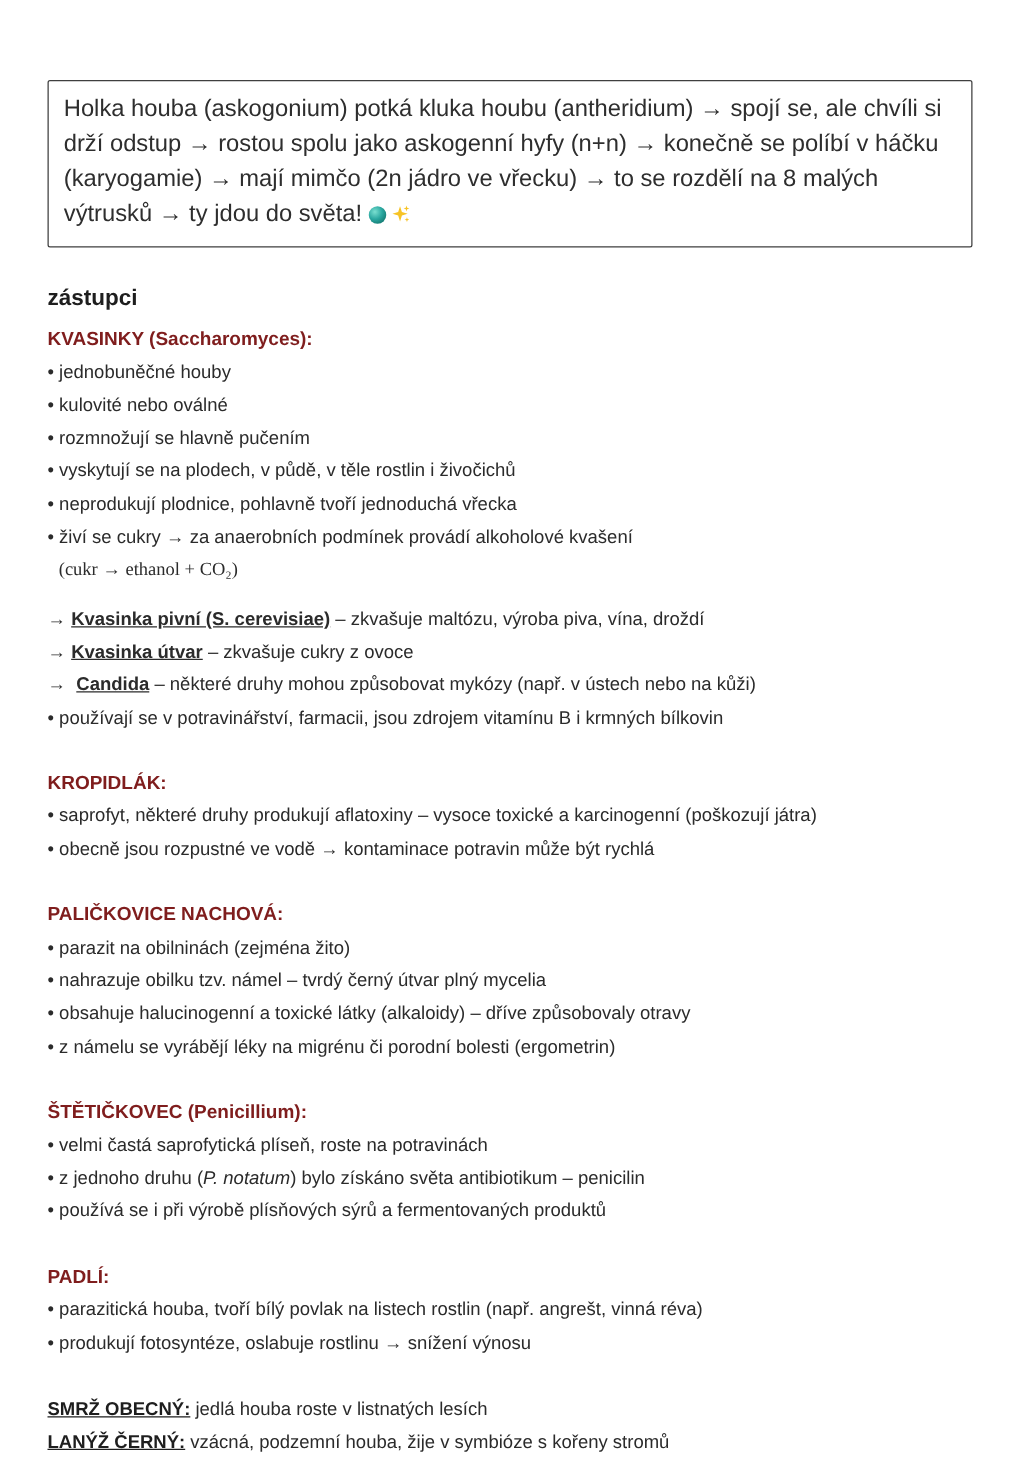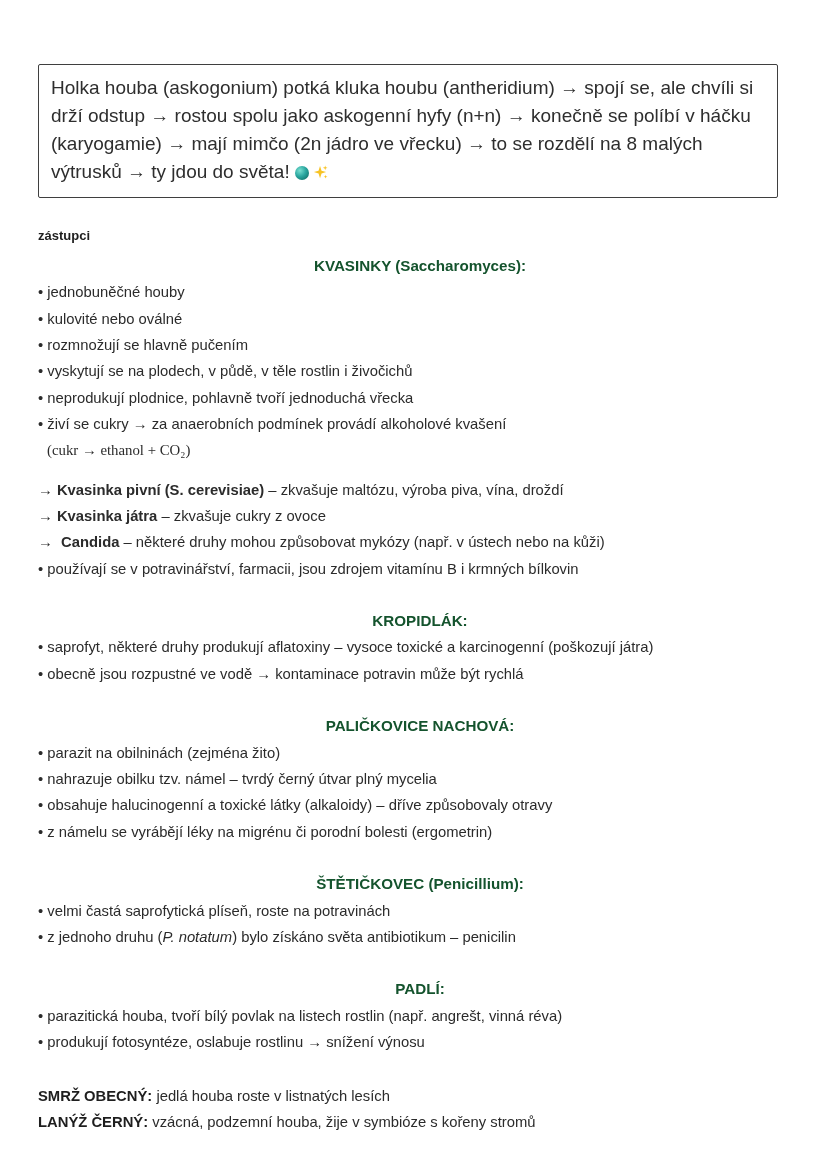--- a/index.html
+++ b/index.html
@@ -27,53 +27,52 @@
     display: inline-block;
     width: 14px; height: 14px;
     border-radius: 50%;
     background: radial-gradient(circle at 35% 32%, #7adfd0 0%, #2aa7a0 45%, #157a72 80%);
     vertical-align: -2px;
     margin-left: 5px;
   }
   .sparkles-icon { display: inline-block; vertical-align: -2px; margin-left: 4px; }
 
   .page-title {
-    font-size: 13px;
+    font-size: 18px;
     font-weight: 700;
     color: #1e1e1e;
     margin-bottom: 10px;
   }
 
   .sec-heading {
     font-size: 15.2px;
     font-weight: 700;
-    color: #14532d;
+    color: #7f1d1d;
     line-height: 1.75;
     margin-top: 26px;
-    text-align: center;
   }
   .sec-heading.first { margin-top: 0; }
 
   .bullets { list-style: none; }
   .bullets li, p.bullet, .continuation, .arrow-list li, .entry-line {
     font-size: 14.8px;
     line-height: 1.78;
     color: #2b2b2b;
   }
   .bullets li, p.bullet { padding-left: 13px; text-indent: -13px; }
   .bullets li::before, p.bullet::before { content: "\2022\00a0"; }
 
   .continuation { padding-left: 9px; font-family: Liberation Serif, serif; }
 
   .arrow-list { list-style: none; margin-top: 13px; }
   .arrow-list li { padding-left: 18px; text-indent: -18px; }
   .arrow-list li::before { content: "\2192\00a0"; }
   .arrow-list li.indent-extra::before { content: "\2192\00a0\00a0"; }
 
-  .b { font-weight: 700; }
+  .b { font-weight: 700; text-decoration: underline; }
   em.latin { font-style: italic; }
 
   .entry-line .b { color: #1e1e1e; }
   .entry-block { margin-top: 27px; }
 </style>
 </head>
 <body>
 
 <div class="page">
 
@@ -93,21 +92,21 @@
       <li>jednobuněčné houby</li>
       <li>kulovité nebo oválné</li>
       <li>rozmnožují se hlavně pučením</li>
       <li>vyskytují se na plodech, v půdě, v těle rostlin i živočichů</li>
       <li>neprodukují plodnice, pohlavně tvoří jednoduchá vřecka</li>
       <li>živí se cukry → za anaerobních podmínek provádí alkoholové kvašení</li>
     </ul>
     <p class="continuation">(cukr → ethanol + CO₂)</p>
     <ul class="arrow-list">
       <li><span class="b">Kvasinka pivní (S. cerevisiae)</span><span> – zkvašuje maltózu, výroba piva, vína, droždí</span></li>
-      <li><span class="b">Kvasinka játra</span><span> – zkvašuje cukry z ovoce</span></li>
+      <li><span class="b">Kvasinka útvar</span><span> – zkvašuje cukry z ovoce</span></li>
       <li class="indent-extra"><span class="b">Candida</span><span> – některé druhy mohou způsobovat mykózy (např. v ústech nebo na kůži)</span></li>
     </ul>
     <p class="bullet">používají se v potravinářství, farmacii, jsou zdrojem vitamínu B i krmných bílkovin</p>
   </section>
 
   <section>
     <h2 class="sec-heading">KROPIDLÁK:</h2>
     <ul class="bullets">
       <li>saprofyt, některé druhy produkují aflatoxiny – vysoce toxické a karcinogenní (poškozují játra)</li>
       <li>obecně jsou rozpustné ve vodě → kontaminace potravin může být rychlá</li>
@@ -122,20 +121,21 @@
       <li>obsahuje halucinogenní a toxické látky (alkaloidy) – dříve způsobovaly otravy</li>
       <li>z námelu se vyrábějí léky na migrénu či porodní bolesti (ergometrin)</li>
     </ul>
   </section>
 
   <section>
     <h2 class="sec-heading">ŠTĚTIČKOVEC (Penicillium):</h2>
     <ul class="bullets">
       <li>velmi častá saprofytická plíseň, roste na potravinách</li>
       <li><span>z jednoho druhu (</span><em class="latin">P. notatum</em><span>) bylo získáno světa antibiotikum – penicilin</span></li>
+      <li>používá se i při výrobě plísňových sýrů a fermentovaných produktů</li>
     </ul>
   </section>
 
   <section>
     <h2 class="sec-heading">PADLÍ:</h2>
     <ul class="bullets">
       <li>parazitická houba, tvoří bílý povlak na listech rostlin (např. angrešt, vinná réva)</li>
       <li>produkují fotosyntéze, oslabuje rostlinu → snížení výnosu</li>
     </ul>
   </section>

